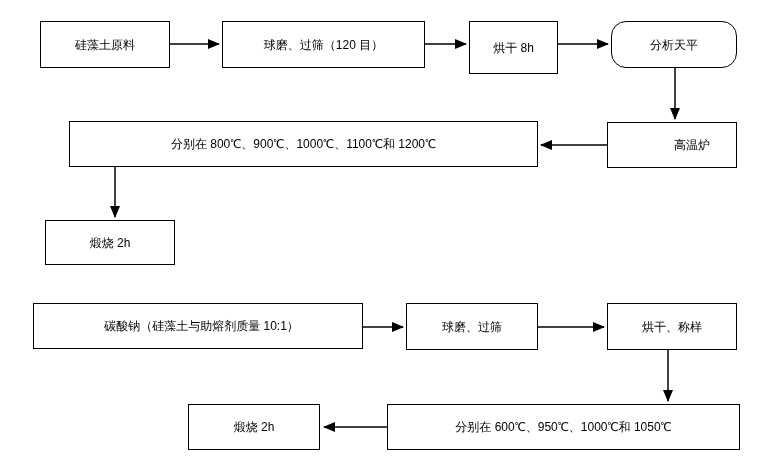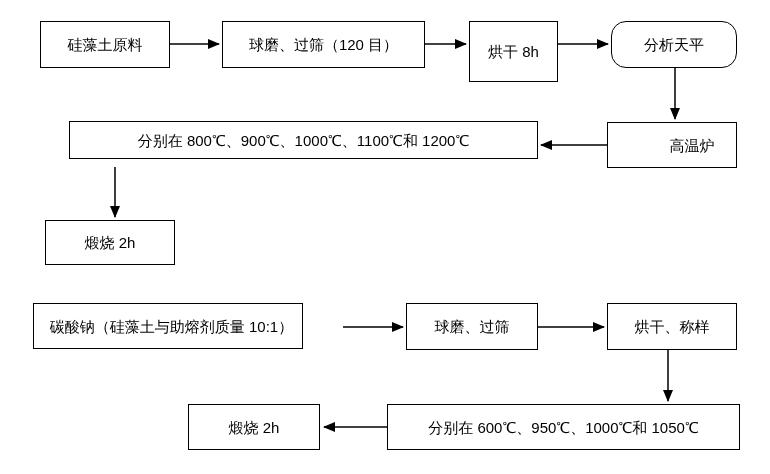--- a/index.html
+++ b/index.html
@@ -22,21 +22,21 @@
     width: 770px;
     height: 474px;
     pointer-events: none;
   }
   .box {
     position: absolute;
     box-sizing: border-box;
     border: 1.5px solid #000000;
     background: #ffffff;
     color: #000000;
-    font-size: 15px;
+    font-size: 12px;
     line-height: 1;
     display: flex;
     align-items: center;
     justify-content: center;
     white-space: nowrap;
     text-align: center;
   }
 </style>
 </head>
 <body>
@@ -58,31 +58,31 @@
     <line x1="343" y1="327" x2="403" y2="327" stroke="#000000" stroke-width="1.5" marker-end="url(#ah)"></line>
     <line x1="538" y1="327" x2="604" y2="327" stroke="#000000" stroke-width="1.5" marker-end="url(#ah)"></line>
     <line x1="668" y1="350" x2="668" y2="401" stroke="#000000" stroke-width="1.5" marker-end="url(#ah)"></line>
     <line x1="387" y1="427" x2="324" y2="427" stroke="#000000" stroke-width="1.5" marker-end="url(#ah)"></line>
   </svg>
 
   <div class="box" style="left:40px; top:21px; width:130px; height:47px;">硅藻土原料</div>
 
   <div class="box" style="left:222px; top:21px; width:203px; height:47px;">球磨、过筛（120 目）</div>
 
-  <div class="box" style="left:469px; top:21px; width:89px; height:61px;">烘干 8h</div>
+  <div class="box" style="left:469px; top:21px; width:89px; height:53px;">烘干 8h</div>
 
   <div class="box" style="left:611px; top:21px; width:126px; height:47px;border-radius:15px;">分析天平</div>
 
-  <div class="box" style="left:69px; top:121px; width:469px; height:38px;">分别在 800℃、900℃、1000℃、1100℃和 1200℃</div>
+  <div class="box" style="left:69px; top:121px; width:469px; height:46px;">分别在 800℃、900℃、1000℃、1100℃和 1200℃</div>
 
   <div class="box" style="left:607px; top:122px; width:130px; height:46px;padding-left:40px;">高温炉</div>
 
   <div class="box" style="left:45px; top:220px; width:130px; height:45px;">煅烧 2h</div>
 
-  <div class="box" style="left:33px; top:303px; width:270px; height:46px;padding-left:7px;">碳酸钠（硅藻土与助熔剂质量 10:1）</div>
+  <div class="box" style="left:33px; top:303px; width:330px; height:46px;padding-left:7px;">碳酸钠（硅藻土与助熔剂质量 10:1）</div>
 
   <div class="box" style="left:607px; top:303px; width:130px; height:47px;">烘干、称样</div>
 
   <div class="box" style="left:406px; top:303px; width:132px; height:47px;">球磨、过筛</div>
 
   <div class="box" style="left:188px; top:404px; width:132px; height:46px;">煅烧 2h</div>
 
   <div class="box" style="left:387px; top:404px; width:353px; height:46px;">分别在 600℃、950℃、1000℃和 1050℃</div>
 
 </div>

